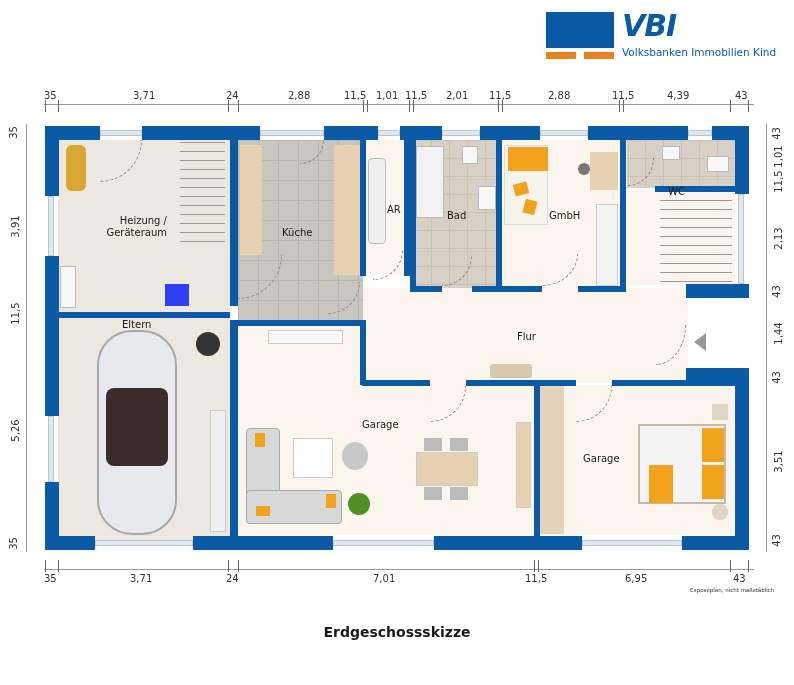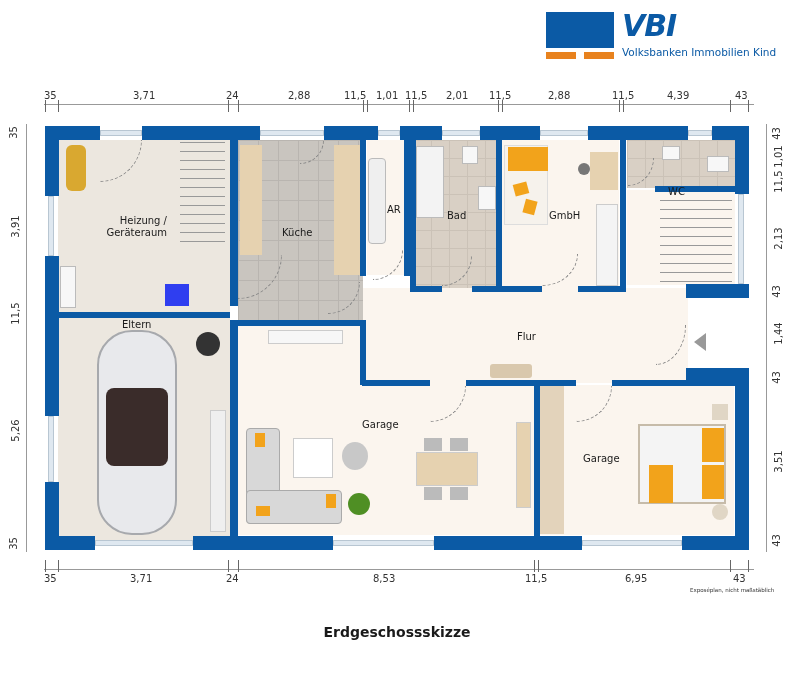--- a/index.html
+++ b/index.html
@@ -81,21 +81,21 @@
 <div class="tick" style="left:502px; top:100px; width:1px; height:12px;"></div>
 <div class="tick" style="left:619px; top:100px; width:1px; height:12px;"></div>
 <div class="tick" style="left:623px; top:100px; width:1px; height:12px;"></div>
 <div class="tick" style="left:730px; top:100px; width:1px; height:12px;"></div>
 <div class="tick" style="left:748px; top:100px; width:1px; height:12px;"></div>
 
 <div class="dimline-h" style="left:44px; top:569px; width:710px;"></div>
 <div class="dim" style="left:44px; top:573px;">35</div>
 <div class="dim" style="left:130px; top:573px;">3,71</div>
 <div class="dim" style="left:226px; top:573px;">24</div>
-<div class="dim" style="left:373px; top:573px;">8,53</div>
+<div class="dim" style="left:373px; top:573px;">7,01</div>
 <div class="dim" style="left:525px; top:573px;">11,5</div>
 <div class="dim" style="left:625px; top:573px;">6,95</div>
 <div class="dim" style="left:733px; top:573px;">43</div>
 <div class="tick" style="left:45px; top:560px; width:1px; height:12px;"></div>
 <div class="tick" style="left:58px; top:560px; width:1px; height:12px;"></div>
 <div class="tick" style="left:228px; top:560px; width:1px; height:12px;"></div>
 <div class="tick" style="left:238px; top:560px; width:1px; height:12px;"></div>
 <div class="tick" style="left:534px; top:560px; width:1px; height:12px;"></div>
 <div class="tick" style="left:538px; top:560px; width:1px; height:12px;"></div>
 <div class="tick" style="left:730px; top:560px; width:1px; height:12px;"></div>

